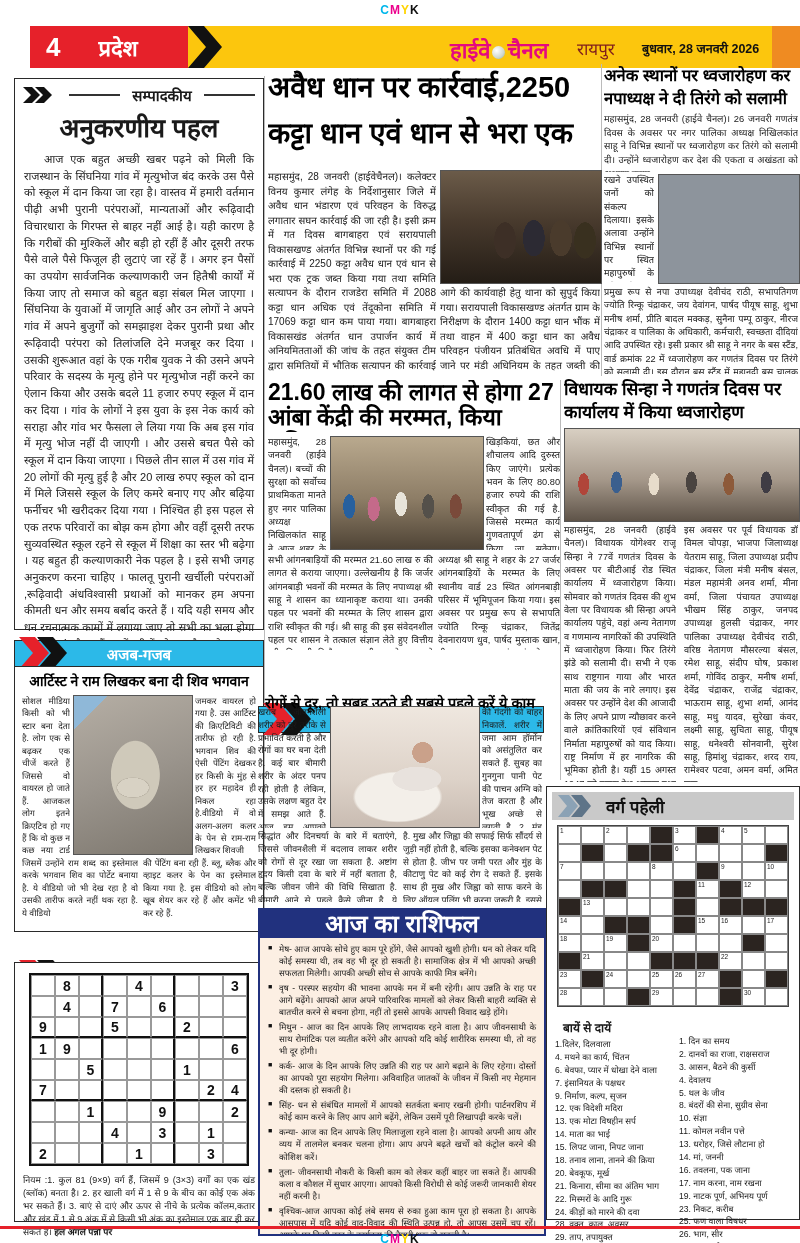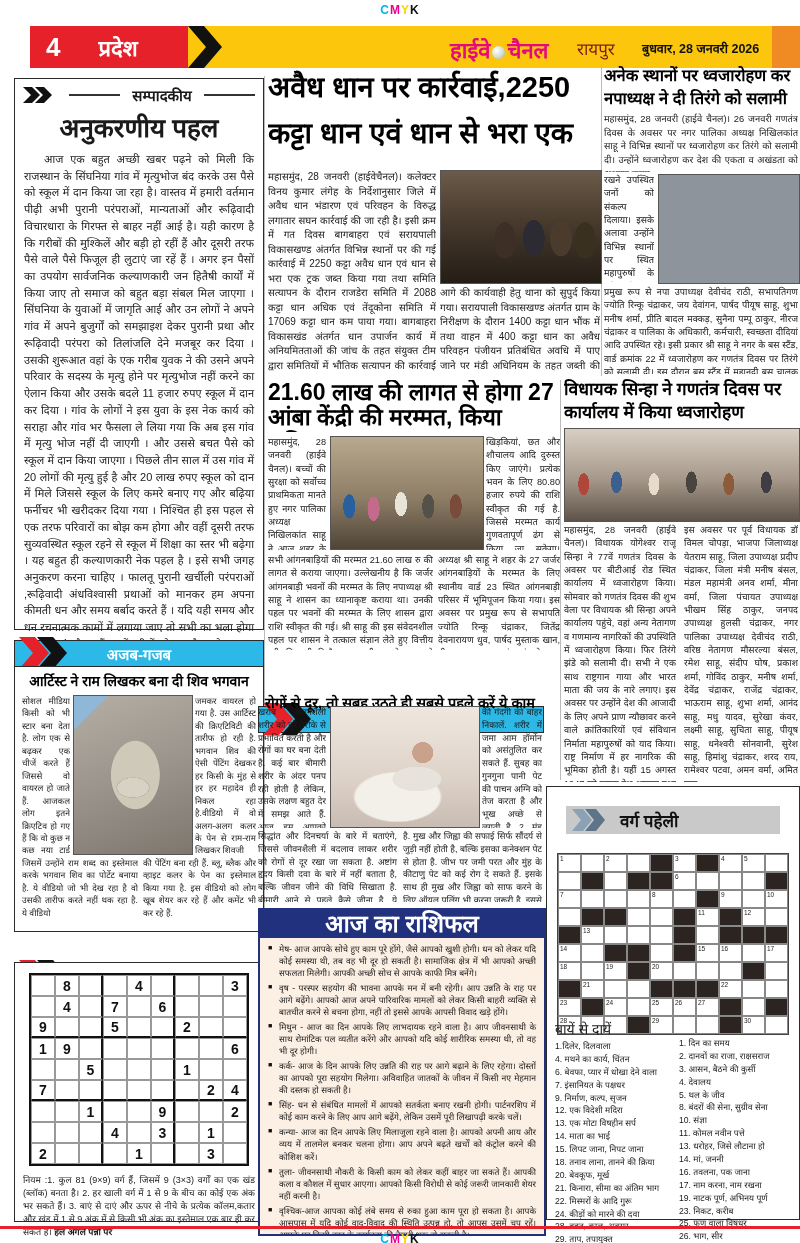--- a/index.html
+++ b/index.html
@@ -48,21 +48,21 @@
            font-size:14px;font-weight:bold;color:#111;background:#fff;}
   .sd-r{border-right:2.5px solid #111;}
   .sd-b{border-bottom:2.5px solid #111;}
   .sd-rules{font-size:9px;line-height:1.45;text-align:justify;}
   
   .cw-grid{display:grid;grid-template-columns:repeat(10,23px);grid-auto-rows:18px;border:1.5px solid #444;width:230px;background:#fff;}
   .cw-cell{border:0.5px solid #888;position:relative;background:#fff;}
   .cw-black{background:#2b2420;}
   .cw-n{position:absolute;left:1px;top:0;font-size:6.5px;color:#222;}
   .clue{font-size:8.6px;line-height:1.5;}
-  .clue-title{font-size:14px;font-weight:normal;margin:2px 0;}
+  .clue-title{font-size:12px;font-weight:bold;margin:2px 8px;}
   .redline{background:#e6212a;height:3px;}
   .chevsvg{display:block;}
 </style>
 </head>
 <body>
 
 <div id="page">
 
   <div class="ab cmyk" style="left:0;top:3px;">
     <span class="c">C</span><span class="m">M</span><span class="y">Y</span><span class="k">K</span>
@@ -294,21 +294,21 @@
         <div class="rf-item">मिथुन - आज का दिन आपके लिए लाभदायक रहने वाला है। आप जीवनसाथी के साथ रोमांटिक पल व्यतीत करेंगे और आपको यदि कोई शारीरिक समस्या थी, तो वह भी दूर होगी।</div>
         <div class="rf-item">कर्क- आज के दिन आपके लिए उन्नति की राह पर आगे बढ़ाने के लिए रहेगा। दोस्तों का आपको पूरा सहयोग मिलेगा। अविवाहित जातकों के जीवन में किसी नए मेहमान की दस्तक हो सकती है।</div>
         <div class="rf-item">सिंह- धन से संबंधित मामलों में आपको सतर्कता बनाए रखनी होगी। पार्टनरशिप में कोई काम करने के लिए आप आगे बढ़ेंगे, लेकिन उसमें पूरी लिखापढ़ी करके चलें।</div>
         <div class="rf-item">कन्या- आज का दिन आपके लिए मिलाजुला रहने वाला है। आपको अपनी आय और व्यय में तालमेल बनकर चलना होगा। आप अपने बढ़ते खर्चों को कंट्रोल करने की कोशिश करें।</div>
         <div class="rf-item">तुला- जीवनसाथी नौकरी के किसी काम को लेकर कहीं बाहर जा सकते हैं। आपकी कला व कौशल में सुधार आएगा। आपको किसी विरोधी से कोई जरूरी जानकारी शेयर नहीं करनी है।</div>
         <div class="rf-item">वृश्चिक-आज आपका कोई लंबे समय से रुका हुआ काम पूरा हो सकता है। आपके आसपास में यदि कोई वाद-विवाद की स्थिति उत्पन्न हो, तो आपस उसमें चुप रहें। आपके घर किसी तरह के कार्यक्रम की तैयारी शुरू हो सकती है।</div>
       </div>
   </div>
 
   <div class="ab nbox" style="left:546px;top:786px;width:252px;height:432px;">
-    <div class="graybar" style="margin:19px;height:28px;">
+    <div class="graybar" style="margin:5px;height:28px;">
       <svg class="chev" width="40" height="22" viewBox="0 0 40 22">
         <polygon points="0,0 11,0 20,11 11,22 0,22 9,11" fill="#8ba2b5"></polygon>
         <polygon points="13,0 24,0 33,11 24,22 13,22 22,11" fill="#5e7488"></polygon>
       </svg>
       <span>वर्ग पहेली</span>
     </div>
     <div class="cw-grid" style="margin:4px auto 0 auto;">
         <div class="cw-cell">
           <span class="cw-n">1</span>
         </div>

